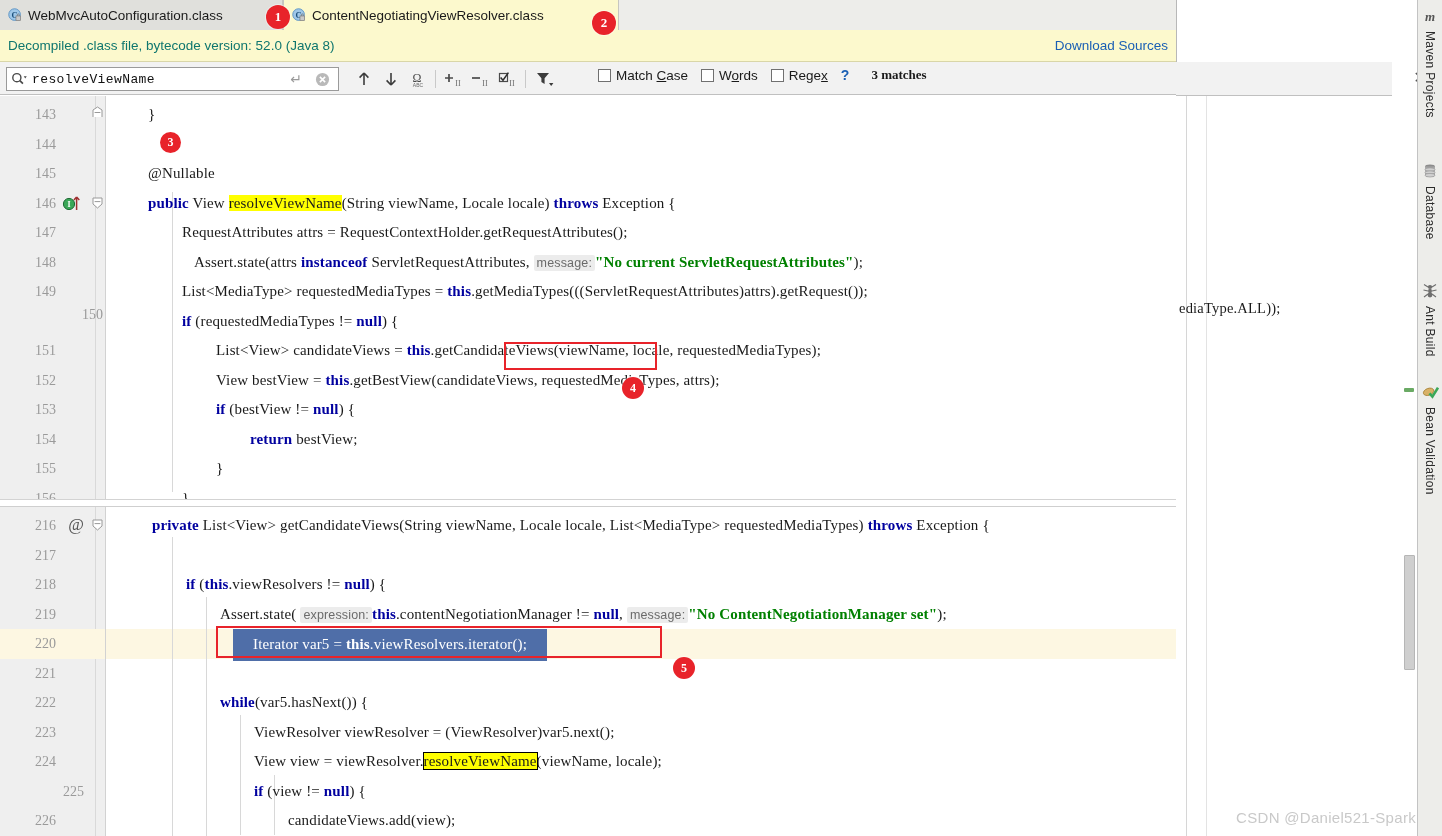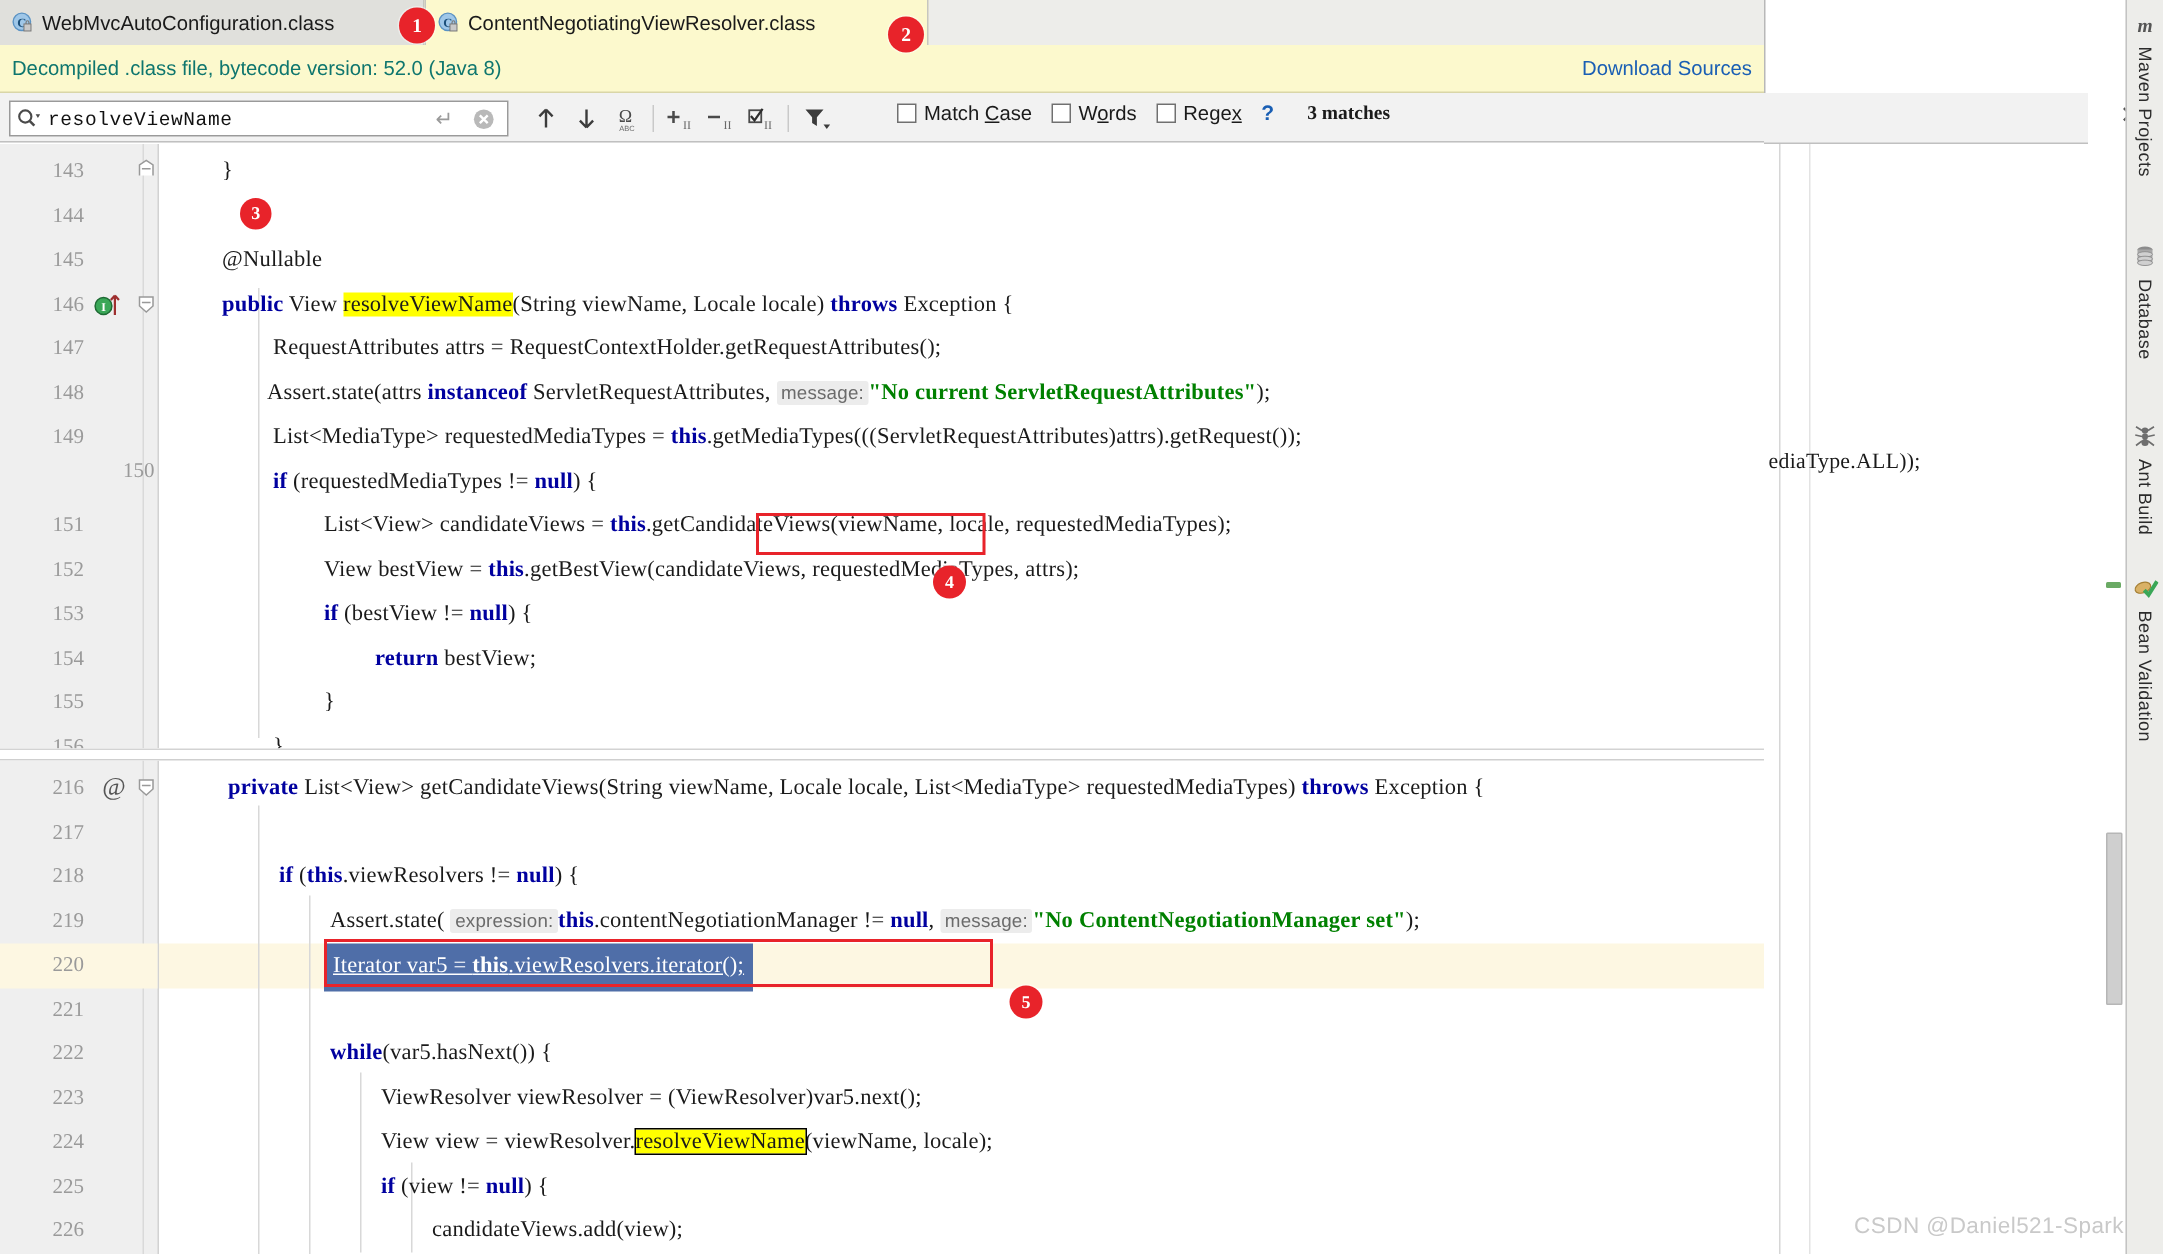--- a/index.html
+++ b/index.html
@@ -315,21 +315,21 @@
 
         <div class="crow" style="top:63px;">
             <span class="ctext" style="left:42px;">@Nullable</span>
           </div>
 
         <div class="crow" style="top:122px;">
             <span class="ctext" style="left:76px;">RequestAttributes attrs = RequestContextHolder.getRequestAttributes();</span>
           </div>
 
         <div class="crow" style="top:151.5px;">
-          <span class="ctext" style="left:72px;">
+          <span class="ctext" style="left:88px;">
             <span>Assert.state(attrs </span><span class="kw">instanceof</span><span> ServletRequestAttributes,  </span><span class="hint">message:</span><span class="str">"No current ServletRequestAttributes"</span><span>);</span>
           </span>
         </div>
 
         <div class="crow" style="top:181px;">
           <span class="ctext" style="left:76px;">
             <span>List&lt;MediaType&gt; requestedMediaTypes = </span><span class="kw">this</span><span>.getMediaTypes(((ServletRequestAttributes)attrs).getRequest());</span>
           </span>
         </div>
 
@@ -421,21 +421,21 @@
           </div>
         <div class="lnrow" style="top:181px;">
             <span class="lnum">222</span>
           </div>
         <div class="lnrow" style="top:210.5px;">
             <span class="lnum">223</span>
           </div>
         <div class="lnrow" style="top:240px;">
             <span class="lnum">224</span>
           </div>
-        <div class="lnrow" style="top:269.5px;">
+        <div class="lnrow" style="top:269.5px;padding-left:28px;">
             <span class="lnum">225</span>
           </div>
         <div class="lnrow" style="top:299px;">
             <span class="lnum">226</span>
           </div>
         <div class="lnrow" style="top:328.5px;">
             <span class="lnum">227</span>
           </div>
       </div>
 
@@ -459,21 +459,21 @@
           </span>
         </div>
 
         <div class="crow" style="top:92.5px;">
           <span class="ctext" style="left:114px;">
             <span>Assert.state( </span><span class="hint">expression:</span><span class="kw">this</span><span>.contentNegotiationManager != </span><span class="kw">null</span><span>,  </span><span class="hint">message:</span><span class="str">"No ContentNegotiationManager set"</span><span>);</span>
           </span>
         </div>
 
         <div class="crow" style="top:122px;">
-          <span class="ctext sel" style="left:110px;padding:1px 6px;text-decoration:underline;">
+          <span class="ctext sel" style="left:127px;padding:1px 20px;">
             <span>Iterator var5 = </span><span class="kw">this</span><span>.viewResolvers.iterator();</span>
           </span>
         </div>
 
         <div class="crow" style="top:181px;">
           <span class="ctext" style="left:114px;">
             <span class="kw">while</span><span>(var5.hasNext()) {</span>
           </span>
         </div>
 

